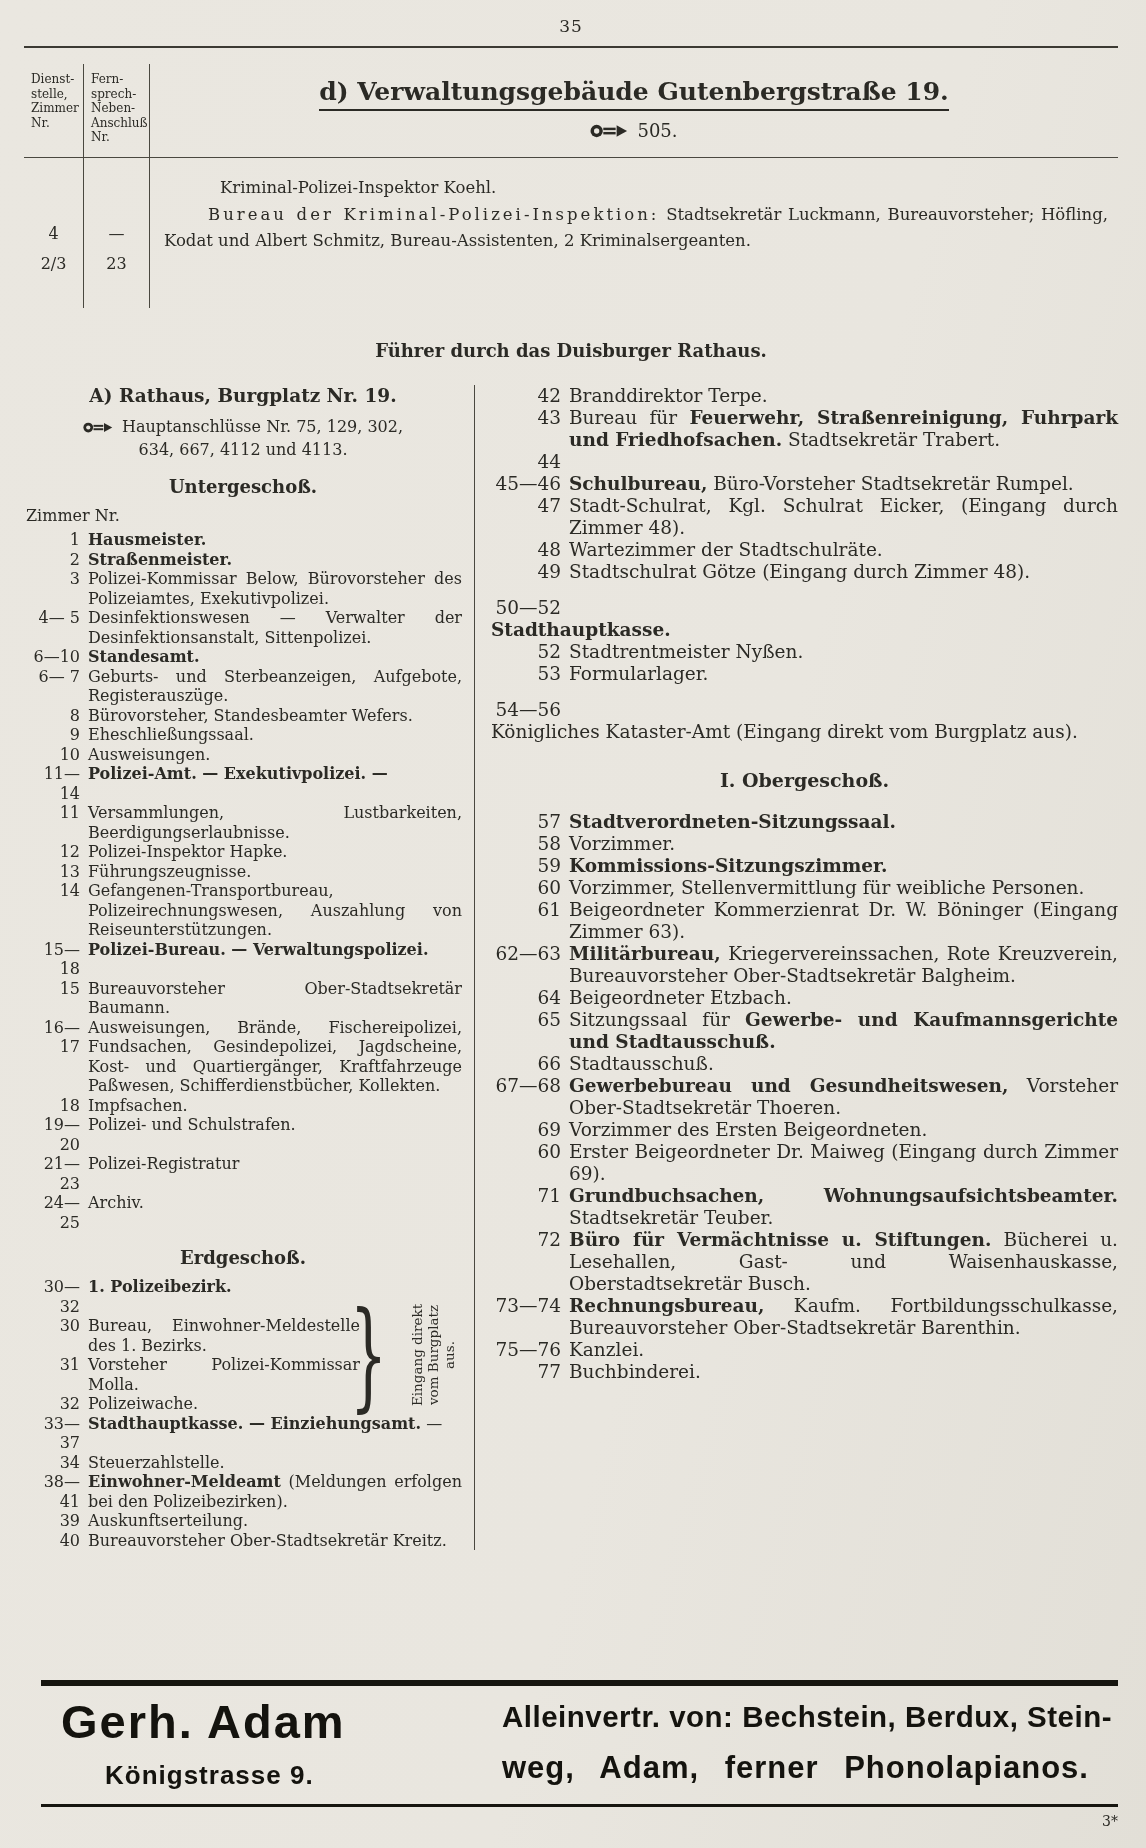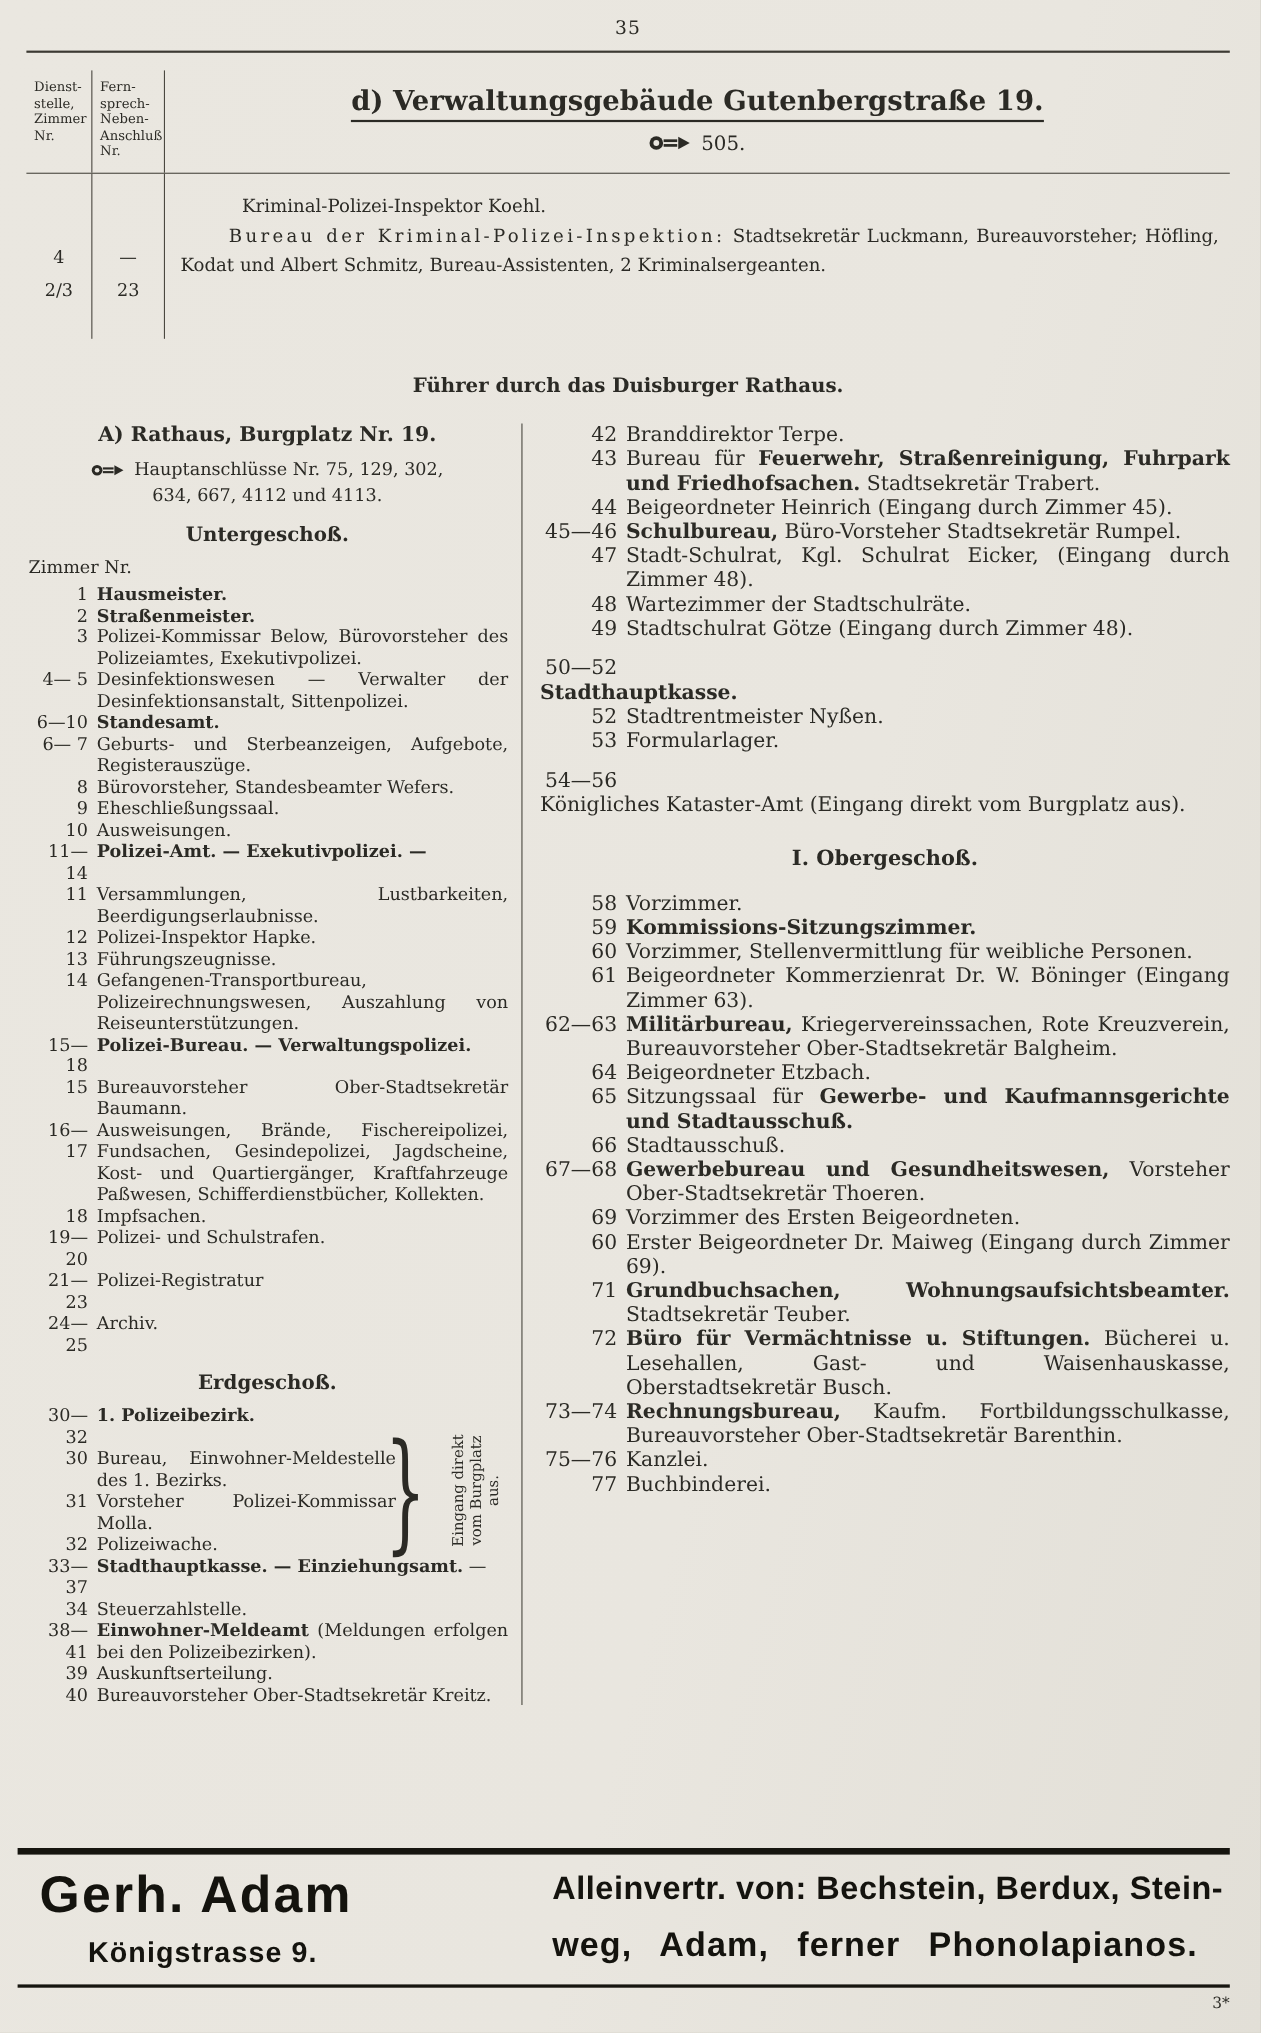--- a/index.html
+++ b/index.html
@@ -75,21 +75,21 @@
   .brace { display:inline-block; font-size:118px; line-height:96px;
            transform:scaleX(.5); color:#2b2a25; font-weight:normal; }
   .rot-box { position:relative; width:54px; height:112px; }
   .rot { position:absolute; left:50%; top:50%;
          transform:translate(-50%,-50%) rotate(-90deg);
          font-size:13.5px; line-height:16px; white-space:nowrap; text-align:center; }
 
   .heading-ober { font-size:19px; margin:26px 0 20px; }
 
   
-  .ad { position:absolute; left:16px; right:28px; top:1680px; }
+  .ad { position:absolute; left:41px; right:28px; top:1680px; }
   .ad-rule-top { border-top:6px solid #16150f; }
   .ad-body { display:flex; justify-content:space-between;
              padding:10px 4px 4px 4px;
              font-family:"Liberation Sans", sans-serif; font-weight:bold; color:#14130e; }
   .ad-left { padding-left:16px; flex:none; }
   .ad-name { font-size:47px; letter-spacing:2px; line-height:52px; }
   .ad-addr { font-size:26px; margin:12px 0 0 44px; letter-spacing:1px; }
   .ad-right { padding-top:4px; padding-right:2px; }
   .ad-right-line1 { font-size:29.5px; letter-spacing:.5px; }
   .ad-right-line2 { font-size:31px; margin-top:16px; word-spacing:16px; letter-spacing:1px; }
@@ -320,21 +320,20 @@
           <div class="entry">
             <span class="num">42</span>
             <span class="txt"><span>Branddirektor Terpe.</span></span>
           </div>
           <div class="entry">
             <span class="num">43</span>
             <span class="txt"><span>Bureau für </span><span class="b">Feuerwehr, Straßenreinigung, Fuhrpark und Friedhofsachen.</span><span> Stadtsekretär Trabert.</span></span>
           </div>
           <div class="entry">
             <span class="num">44</span>
-            <span class="txt"><span>Beigeordneter Heinrich (Eingang durch Zimmer 45).</span></span>
           </div>
           <div class="entry">
             <span class="num">45—46</span>
             <span class="txt"><span class="b">Schulbureau,</span><span> Büro-Vorsteher Stadtsekretär Rumpel.</span></span>
           </div>
           <div class="entry">
             <span class="num">47</span>
             <span class="txt"><span>Stadt-Schulrat, Kgl. Schulrat Eicker, (Eingang durch Zimmer 48).</span></span>
           </div>
           <div class="entry">
@@ -357,20 +356,24 @@
             <span class="num">53</span>
             <span class="txt"><span>Formularlager.</span></span>
           </div>
           <div class="entry mt">
             <span class="num">54—56</span>
             <span class="txt"><span>Königliches Kataster-Amt (Eingang direkt vom Burgplatz aus).</span></span>
           </div>
         </div>
       <div class="sec-heading heading-ober">I. Obergeschoß.</div>
       <div class="entries">
+          <div class="entry">
+            <span class="num">57</span>
+            <span class="txt"><span class="b">Stadtverordneten-Sitzungssaal.</span></span>
+          </div>
           <div class="entry">
             <span class="num">58</span>
             <span class="txt"><span>Vorzimmer.</span></span>
           </div>
           <div class="entry">
             <span class="num">59</span>
             <span class="txt"><span class="b">Kommissions-Sitzungszimmer.</span></span>
           </div>
           <div class="entry">
             <span class="num">60</span>

